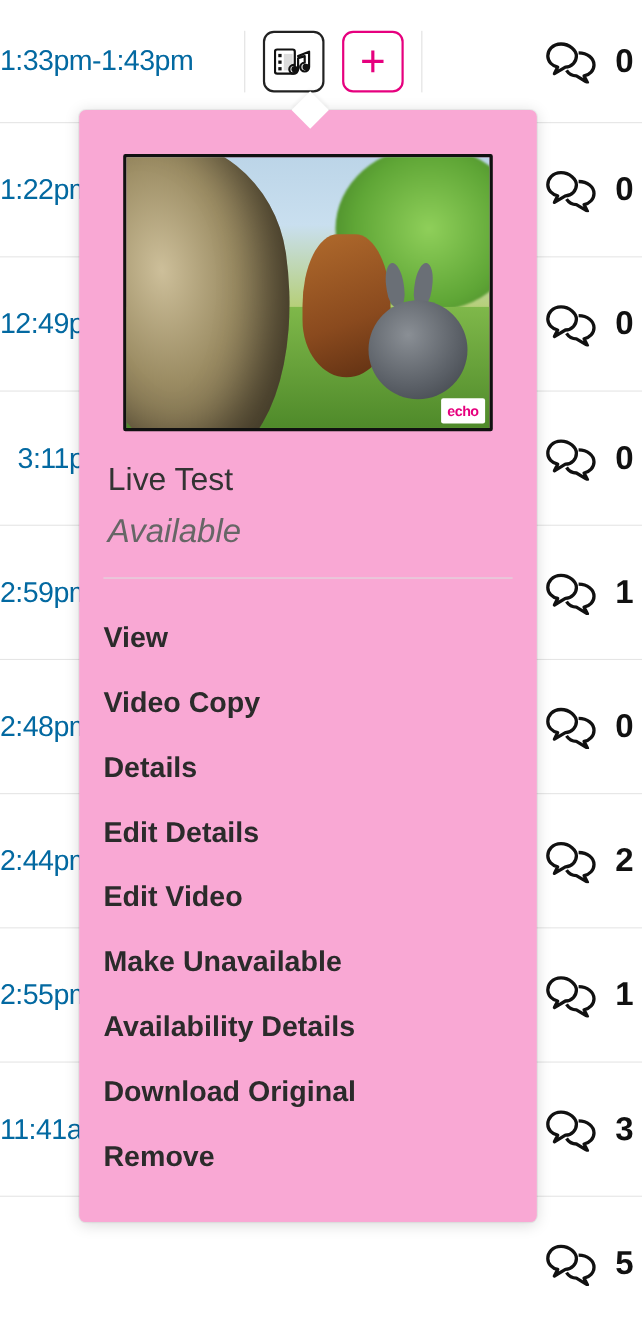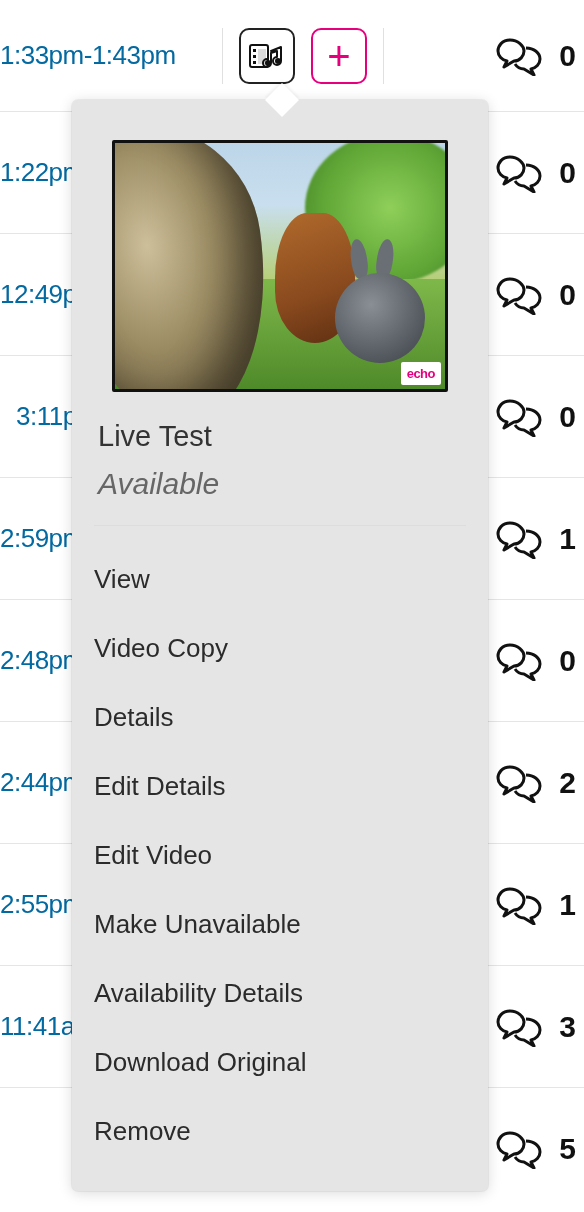--- a/index.html
+++ b/index.html
@@ -53,21 +53,21 @@
   }
   .chat svg { width: 48px; height: 40px; }
   .chat-count { font-size: 30px; font-weight: 700; color: #111; min-width: 22px; text-align: right; }
 
   
   .popover {
     position: absolute;
     left: 72px;
     top: 100px;
     width: 416px;
-    background: #e5e5e5;
+    background: #f9a8d4;
     border-radius: 6px;
     box-shadow: 0 2px 14px rgba(0,0,0,0.15), 0 0 0 1px rgba(0,0,0,0.05);
     z-index: 10;
     padding: 24px 22px 30px 22px;
   }
   .popover::before {
     content: "";
     position: absolute;
     top: -12px;
     left: 198px;
@@ -120,21 +120,21 @@
   .ear.r { left: 262px; top: 96px; transform: rotate(8deg); }
   .badge {
     position: absolute; right: 4px; bottom: 4px;
     background: #fff; padding: 4px 6px; font-size: 13px; font-weight: 700;
     color: #e6007e; border-radius: 2px;
     letter-spacing: -0.5px;
   }
   .pop-title { font-size: 29px; color: #333; margin: 0 0 14px 4px; }
   .pop-status { font-size: 30px; font-style: italic; color: #666; margin: 0 0 24px 4px; }
   .pop-divider { height: 1px; background: #ddd; margin: 0 0 24px 0; }
-  .menu { display: flex; flex-direction: column; gap: 10px; margin-left: -4px; }
+  .menu { display: flex; flex-direction: column; gap: 0; margin-left: -4px; font-weight: bold; }
   .menu-item {
     font-size: 26px; color: #2b2b2b; padding: 14px 4px;
     cursor: pointer;
   }
 </style>
 </head>
 <body>
 
 <div class="row first">
   <div class="time">1:33pm-1:43pm</div>

